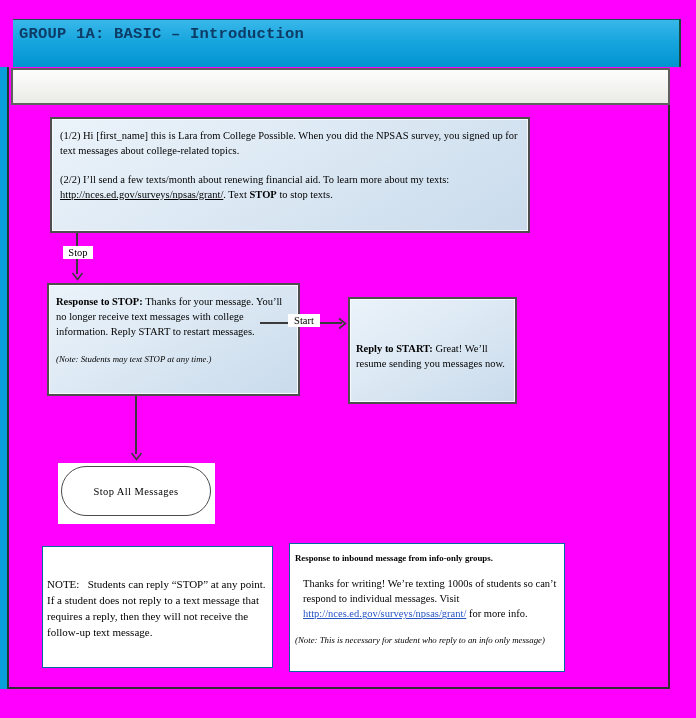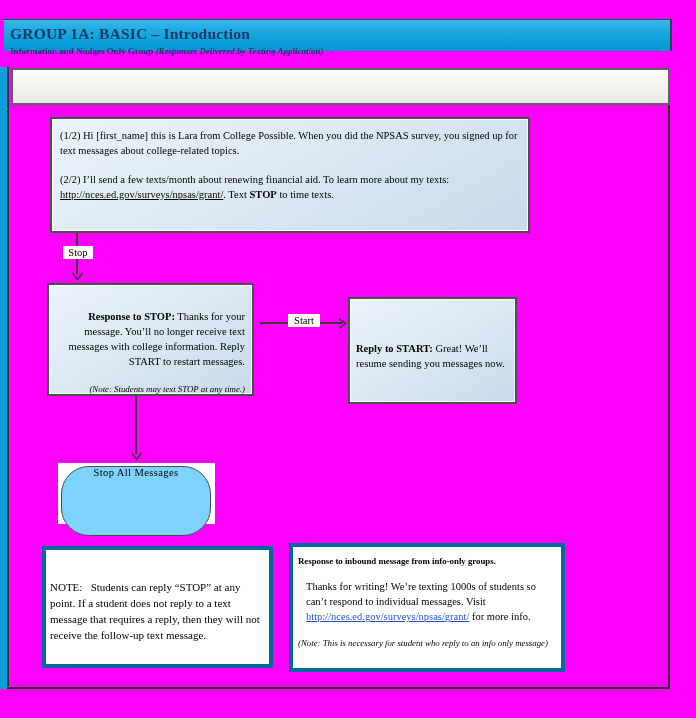--- a/index.html
+++ b/index.html
@@ -5,27 +5,27 @@
   html,body{margin:0;padding:0;}
   body{
     width:696px;height:718px;
     background:#ff00ff;
     position:relative;
     overflow:hidden;
     font-family:"Liberation Serif",serif;
   }
   
   .header{
-    position:absolute;left:4px;top:19px;width:668px;height:32px;
+    position:absolute;left:13px;top:19px;width:668px;height:48px;
     background:linear-gradient(180deg,#38b8ea 0%,#18a5de 45%,#0094d1 100%);
     border-top:1px solid #1c4f52;
     border-right:2px solid #1c4a40;
     box-sizing:border-box;
     color:#0d3c66;
-    font-family:Liberation Serif, serif;
+    font-family:Liberation Mono, monospace;
   }
   .header .title{
     margin:5px 0 0 6px;
     font-size:15.5px;font-weight:700;letter-spacing:.2px;
   }
   .header .subtitle{
     margin:3px 0 0 6px;
     font-size:9px;font-weight:700;
   }
   .header .subtitle .it{font-style:italic;}
@@ -48,76 +48,75 @@
   .fbox{
     position:absolute;box-sizing:border-box;
     background:linear-gradient(150deg,#ebf3fa 0%,#dde9f4 45%,#c9dbec 100%);
     border:2px solid #4e4e4e;
     box-shadow:inset 0 0 0 1px #f6fafd;
     font-size:10.5px;line-height:1.42;color:#000;
   }
   .fbox p{margin:0;}
   .box-intro{left:50px;top:117px;width:480px;height:116px;padding:10px 8px;}
   .box-intro .gap{height:14px;}
-  .box-resp{left:47px;top:283px;width:207px;height:113px;padding:25px 7px;text-align:right;}
+  .box-resp{left:47px;top:283px;width:253px;height:113px;padding:10px 7px;}
   .box-resp .note{margin-top:13px;font-style:italic;font-size:8.8px;}
   .box-reply{left:348px;top:297px;width:169px;height:107px;padding:43px 6px 0 6px;}
   .b{font-weight:700;}
   .link-dark{color:#000;text-decoration:underline;}
   .link-blue{color:#2454c4;text-decoration:underline;}
   
   .vline{position:absolute;width:0;border-left:2px solid #3a3a3a;}
   .hline{position:absolute;height:0;border-top:2px solid #3a3a3a;}
   .edge-label{
     position:absolute;background:#ffffff;color:#000;
     font-size:10.5px;text-align:center;padding:1px 3px;z-index:5;
   }
   .arrowhead{position:absolute;z-index:4;}
   
   .term-patch{position:absolute;left:58px;top:463px;width:157px;height:61px;background:#ffffff;}
   .terminator{
-    position:absolute;left:61px;top:466px;width:150px;height:70px;
-    background:#7dd3fc;border:1.5px solid #4a4a4a;border-radius:28px;
-    display:flex;justify-content:center;
+    position:absolute;left:61px;top:466px;width:150px;height:50px;
+    background:#ffffff;border:1.5px solid #4a4a4a;border-radius:28px;
+    display:flex;align-items:center;justify-content:center;
     font-size:10.5px;letter-spacing:.4px;box-sizing:border-box;
   }
   
   .wbox{
-    position:absolute;background:#ffffff;border:4px solid #0369a1;
+    position:absolute;background:#ffffff;border:1px solid #0369a1;
     box-sizing:border-box;color:#000;
   }
   .note-box{
     left:42px;top:546px;width:231px;height:122px;
     padding:29px 4px 0 4px;font-size:11px;line-height:1.47;
     white-space:pre-wrap;
   }
   .inbound-box{
     left:289px;top:543px;width:276px;height:129px;
     padding:8px 7px 0 5px;font-size:10.5px;line-height:1.42;
   }
   .inbound-box .head{font-size:8.8px;font-weight:700;margin:0;}
   .inbound-box .body{margin:13px 0 0 8px;}
   .inbound-box .note{margin:12px 0 0 0;font-style:italic;font-size:8.8px;line-height:1.5;}
 </style>
 </head>
 <body>
 
 <div class="header">
   <div class="title">GROUP 1A: BASIC – Introduction</div>
-  <div class="subtitle"><span>Information and Nudges Only Group </span><span class="it">(Responses Delivered by Texting Application)</span></div>
 </div>
 
 <div class="left-strip"></div>
 <div class="lane-band"></div>
 <div class="canvas-frame"></div>
 
 <div class="fbox box-intro">
   <p>(1/2) Hi [first_name] this is Lara from College Possible. When you did the NPSAS survey, you signed up for text messages about college-related topics.</p>
   <div class="gap"></div>
-  <p><span>(2/2) I’ll send a few texts/month about renewing financial aid. To learn more about my texts: </span><a class="link-dark" href="#">http://nces.ed.gov/surveys/npsas/grant/</a><span>. Text </span><span class="b">STOP</span><span> to time texts.</span></p>
+  <p><span>(2/2) I’ll send a few texts/month about renewing financial aid. To learn more about my texts: </span><a class="link-dark" href="#">http://nces.ed.gov/surveys/npsas/grant/</a><span>. Text </span><span class="b">STOP</span><span> to stop texts.</span></p>
 </div>
 
 <div class="vline" style="left:76px;top:233px;height:41px;"></div>
 <svg class="arrowhead" style="left:71px;top:272px;" width="13" height="9">
   <path d="M1.5 1 L6.5 7.5 L11.5 1" fill="none" stroke="#3a3a3a" stroke-width="1.6"></path>
 </svg>
 <div class="edge-label" style="left:63px;top:246px;width:24px;">Stop</div>
 
 <div class="fbox box-resp">
   <p><span class="b">Response to STOP:</span><span> Thanks for your message. You’ll no longer receive text messages with college information. Reply START to restart messages.</span></p>

